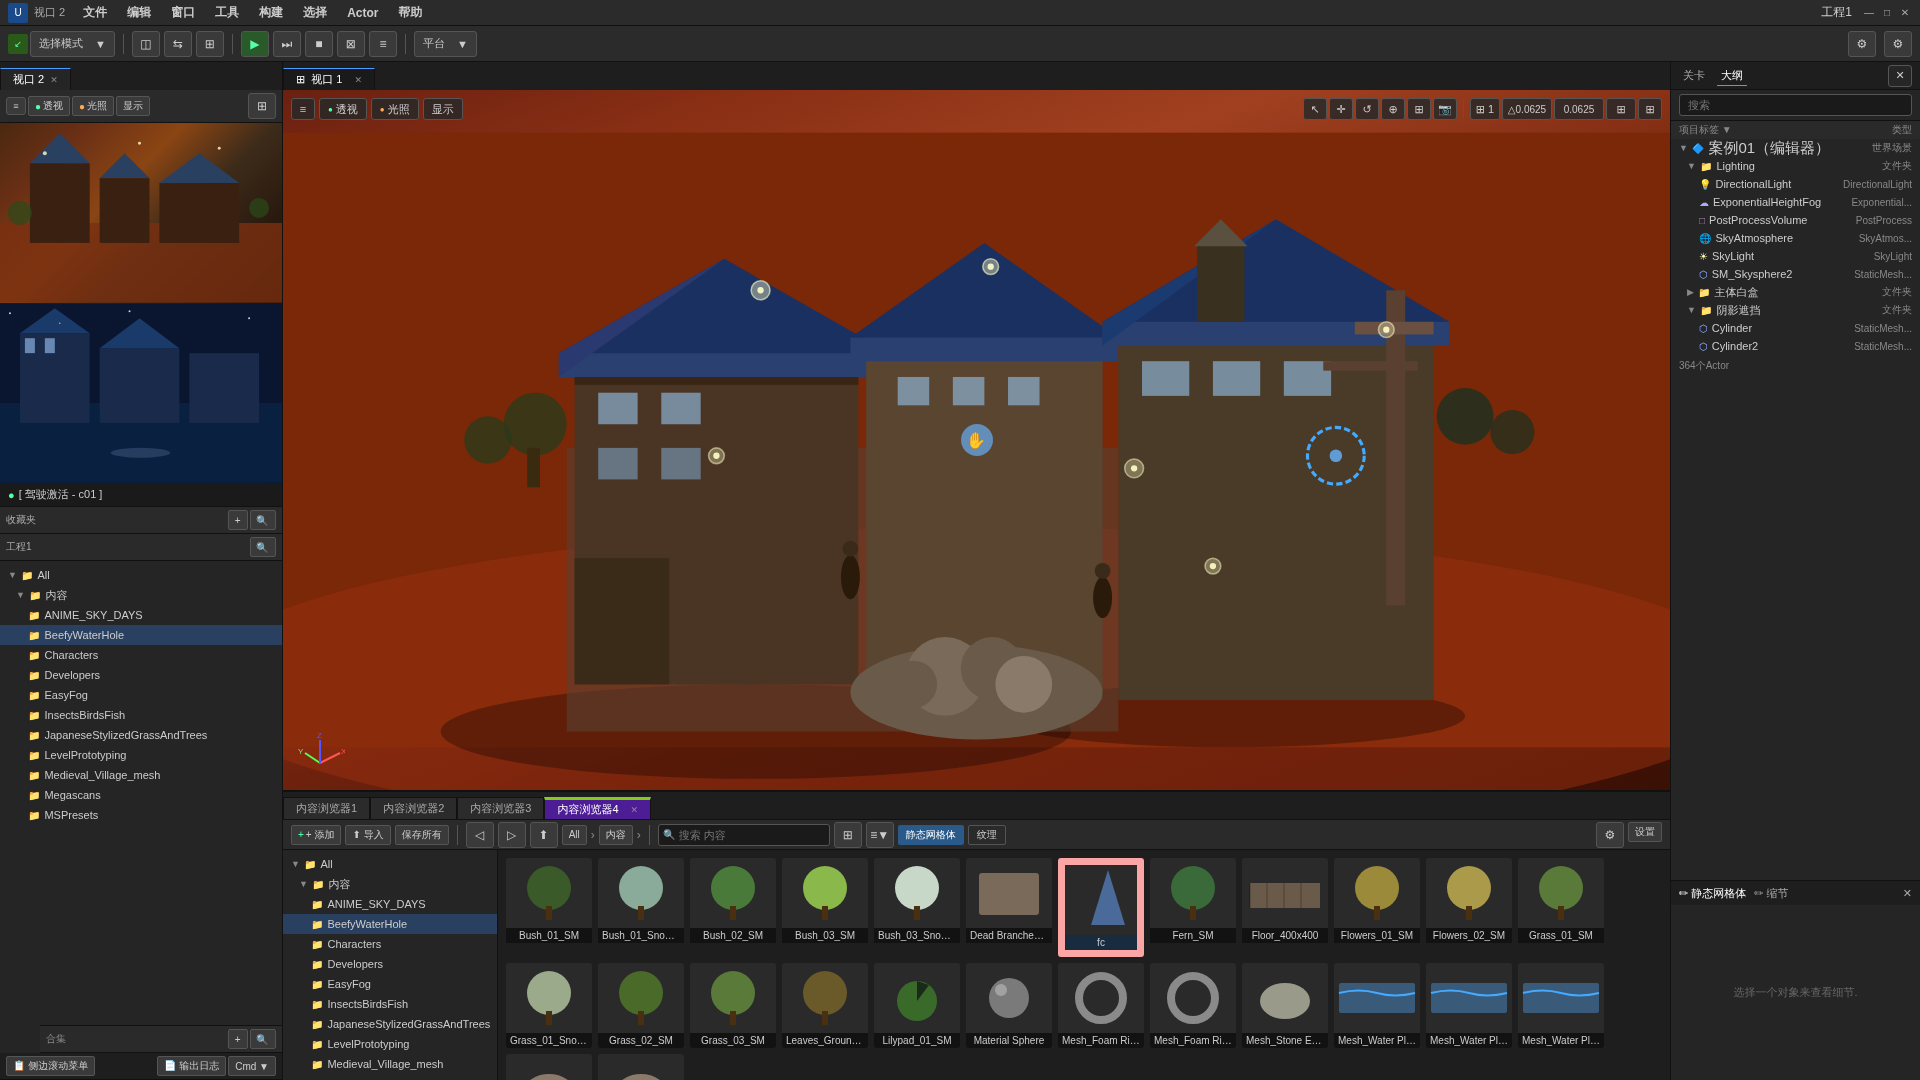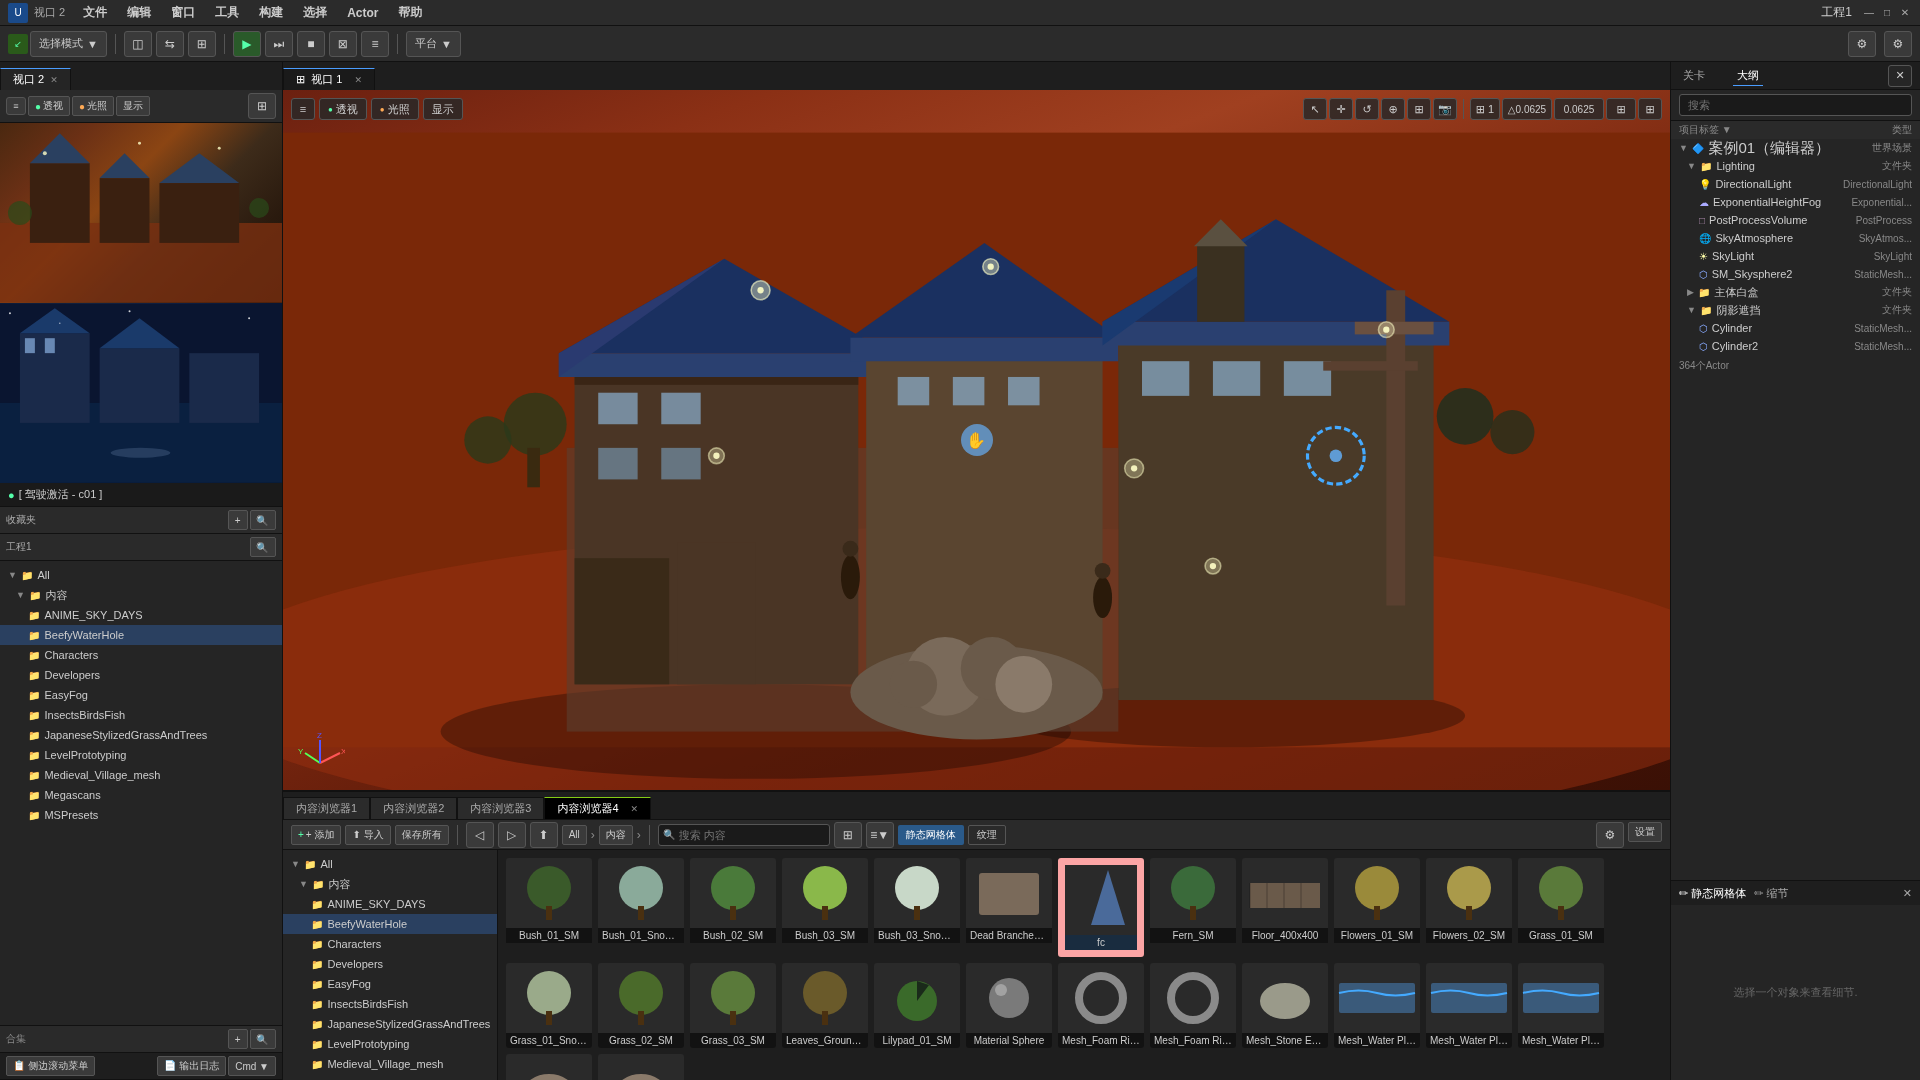--- a/index.html
+++ b/index.html
@@ -67,21 +67,21 @@
       height: 26px;
       padding: 0 8px;
       background: #3a3a3a;
       border: 1px solid #555;
       border-radius: 3px;
       color: #ccc;
       font-size: 11px;
       cursor: pointer;
       display: flex;
       align-items: center;
-      gap: 4px;
+      gap: 12px;
     }
     .toolbar-separator { width: 1px; height: 20px; background: #555; margin: 0 4px; }
     .toolbar-icon-btn {
       width: 28px;
       height: 26px;
       background: #3a3a3a;
       border: 1px solid #555;
       border-radius: 3px;
       color: #ccc;
       display: flex;
@@ -343,23 +343,23 @@
       align-items: center;
       cursor: pointer;
       background: #2b2b2b;
       border: 1px solid #111;
       border-bottom: none;
       font-size: 11px;
       color: #aaa;
       gap: 6px;
     }
     .content-tab.active {
-      background: #000000;
+      background: #4c1d95;
       color: #fff;
-      border-top: 1px solid #84cc16;
+      border-top: 3px solid #84cc16;
       margin-top: 23px;
     }
 
     #content-browser {
       flex: 1;
       display: flex;
       flex-direction: column;
     }
     #content-toolbar {
       height: 30px;
@@ -464,21 +464,21 @@
       display: flex;
       flex-direction: column;
       border-left: 1px solid #111;
     }
     #right-panel-tabs {
       height: 28px;
       background: #1e1e1e;
       display: flex;
       align-items: center;
       padding: 0 8px;
-      gap: 24px;
+      gap: 8px;
       border-bottom: 1px solid #111;
     }
     .right-tab {
       font-size: 11px;
       color: #aaa;
       cursor: pointer;
       padding: 2px 4px;
     }
     .right-tab.active { color: #fff; border-bottom: 1px solid #4a9dff; }
 
@@ -763,21 +763,21 @@
       <div class="folder-item folder-indent2">
         <span class="folder-icon" style="color:#c8a840;">📁</span>
         <span>Megascans</span>
       </div>
       <div class="folder-item folder-indent2">
         <span class="folder-icon" style="color:#c8a840;">📁</span>
         <span>MSPresets</span>
       </div>
     </div>
 
-    <div class="left-toolbar" style="border-top:1px solid #111;">
+    <div class="left-toolbar" style="border-top:1px solid #111;margin-left:40px;">
       <span style="color:#888;font-size:10px;">合集</span>
       <div style="margin-left:auto;display:flex;gap:2px;">
         <div class="left-toolbar-btn">+</div>
         <div class="left-toolbar-btn">🔍</div>
       </div>
     </div>
 
     <div class="left-toolbar" style="background:#1e1e1e;">
       <div class="left-toolbar-btn">📋 侧边滚动菜单</div>
       <div style="margin-left:auto;display:flex;gap:2px;">

